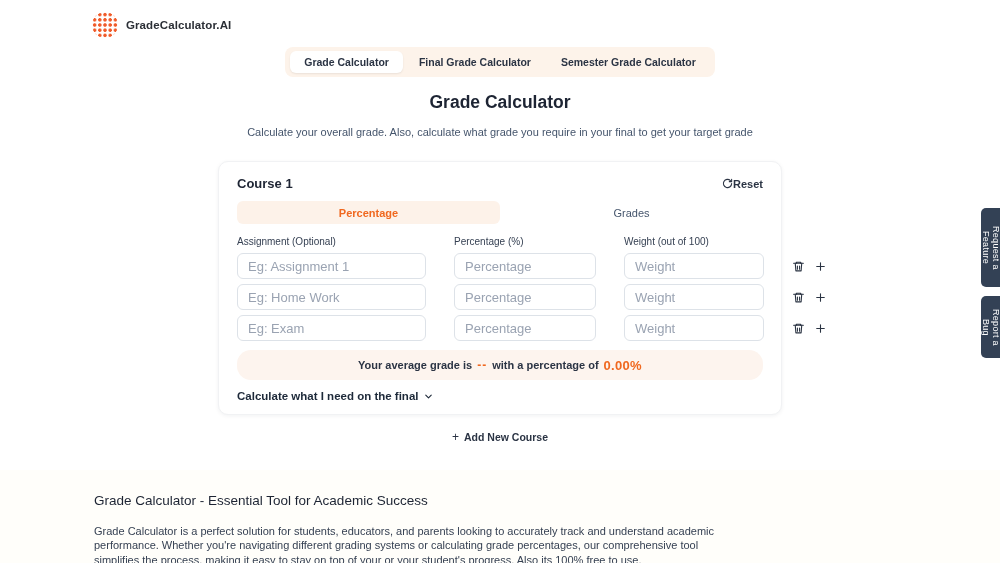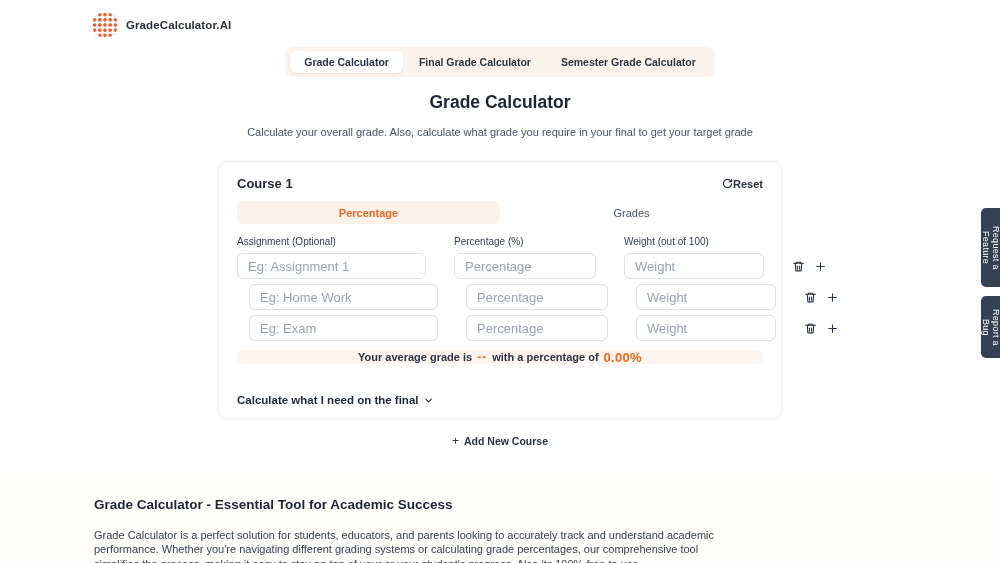--- a/index.html
+++ b/index.html
@@ -58,54 +58,54 @@
   .mode-half.active { background: #fdf2e9; color: #f0681f; font-weight: 700; }
   .mode-half.inactive { color: #45556c; font-weight: 400; }
 
   .form-grid {
     display: grid; grid-template-columns: 189px 142px 140px 1fr;
     column-gap: 28px; align-items: center;
   }
   .col-labels { margin-top: 12px; }
   .col-label { font-size: 10px; color: #364153; }
   .input-row { margin-top: 6px; }
-  .input-row + .input-row { margin-top: 5px; margin-left: 12px; }
+  .input-row + .input-row { margin-top: 5px; }
   .field {
     width: 100%; height: 26px; border: 1px solid #dde2e8; border-radius: 6px;
     padding: 0 10px; font-size: 13px; font-family: inherit; color: #1d2433; background: #fff;
   }
   .field::placeholder { color: #9aa3b2; }
   .row-actions { display: flex; align-items: center; justify-content: flex-end; gap: 9px; }
   .icon-btn { background: none; border: none; cursor: pointer; padding: 0; display: flex; }
   .icon-btn svg { width: 13px; height: 13px; stroke: #2a3342; }
 
   .result-banner {
-    margin-top: 9px; height: 14px; background: #fdf4ee; border-radius: 14px;
+    margin-top: 9px; height: 30px; background: #fdf4ee; border-radius: 14px;
     display: flex; align-items: center; justify-content: center; gap: 5px;
     font-size: 11px; color: #2b3444; font-weight: 600;
   }
   .result-grade { color: #f0681f; font-weight: 700; font-size: 12px; letter-spacing: 1px; }
   .result-pct { color: #f0681f; font-weight: 700; font-size: 13px; letter-spacing: 0.3px; }
 
   .final-expander {
-    margin-top: 30px; display: flex; align-items: center; gap: 5px; background: none; border: none;
+    margin-top: 10px; display: flex; align-items: center; gap: 5px; background: none; border: none;
     font-family: inherit; font-size: 11.5px; font-weight: 600; color: #1d2939; cursor: pointer;
   }
   .final-expander svg { width: 11px; height: 11px; stroke: #1d2939; }
 
   .add-course-wrap { display: flex; justify-content: center; margin-top: 15px; }
   .add-course-btn {
     display: flex; align-items: center; gap: 5px; background: none; border: none;
     font-family: inherit; font-size: 10.5px; font-weight: 700; color: #2b3444; cursor: pointer;
   }
   .add-course-plus { font-size: 12px; font-weight: 400; }
 
   
   .section-essential { margin-top: 26px; background: #fffefa; padding: 23px 0 30px 94px; }
-  .section-h2 { font-size: 13.5px; font-weight: 700; color: #1d2433; }
+  .section-h2 { font-size: 13.5px; font-weight: 400; color: #1d2433; }
   .section-body { margin-top: 16px; max-width: 652px; font-size: 11px; line-height: 14.3px; color: #364153; }
 
   
   .side-btn {
     position: fixed; right: 0; width: 19px;
     background: #334155; color: #ffffff; border: none; cursor: pointer;
     border-radius: 5px 0 0 5px; font-family: inherit; font-size: 9px; letter-spacing: 0.3px;
     writing-mode: vertical-rl; display: flex; align-items: center; justify-content: center;
     padding: 8px 0;
   }

